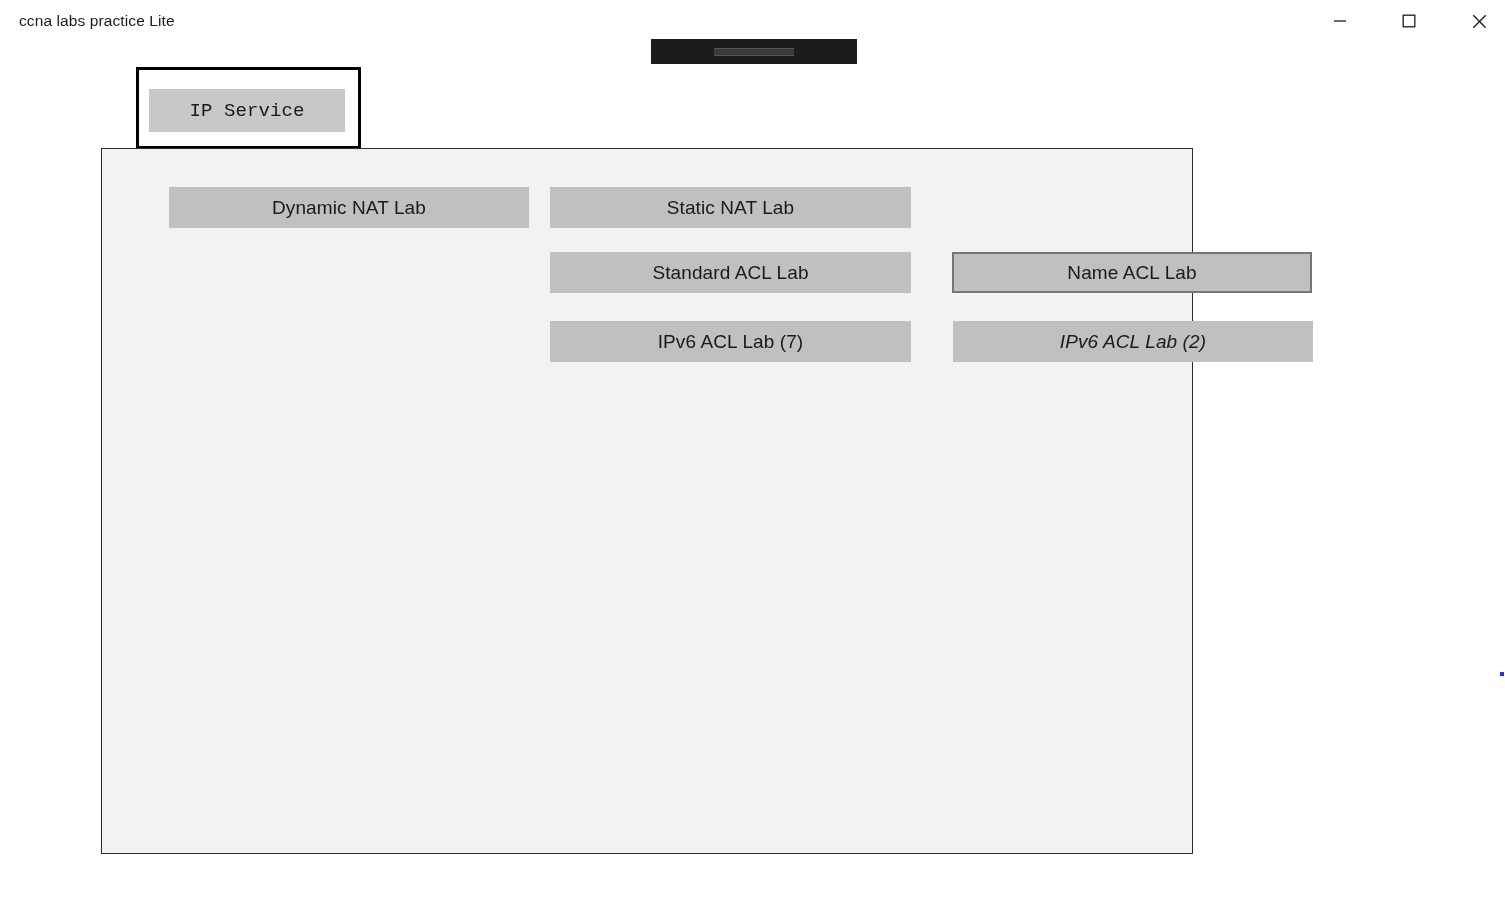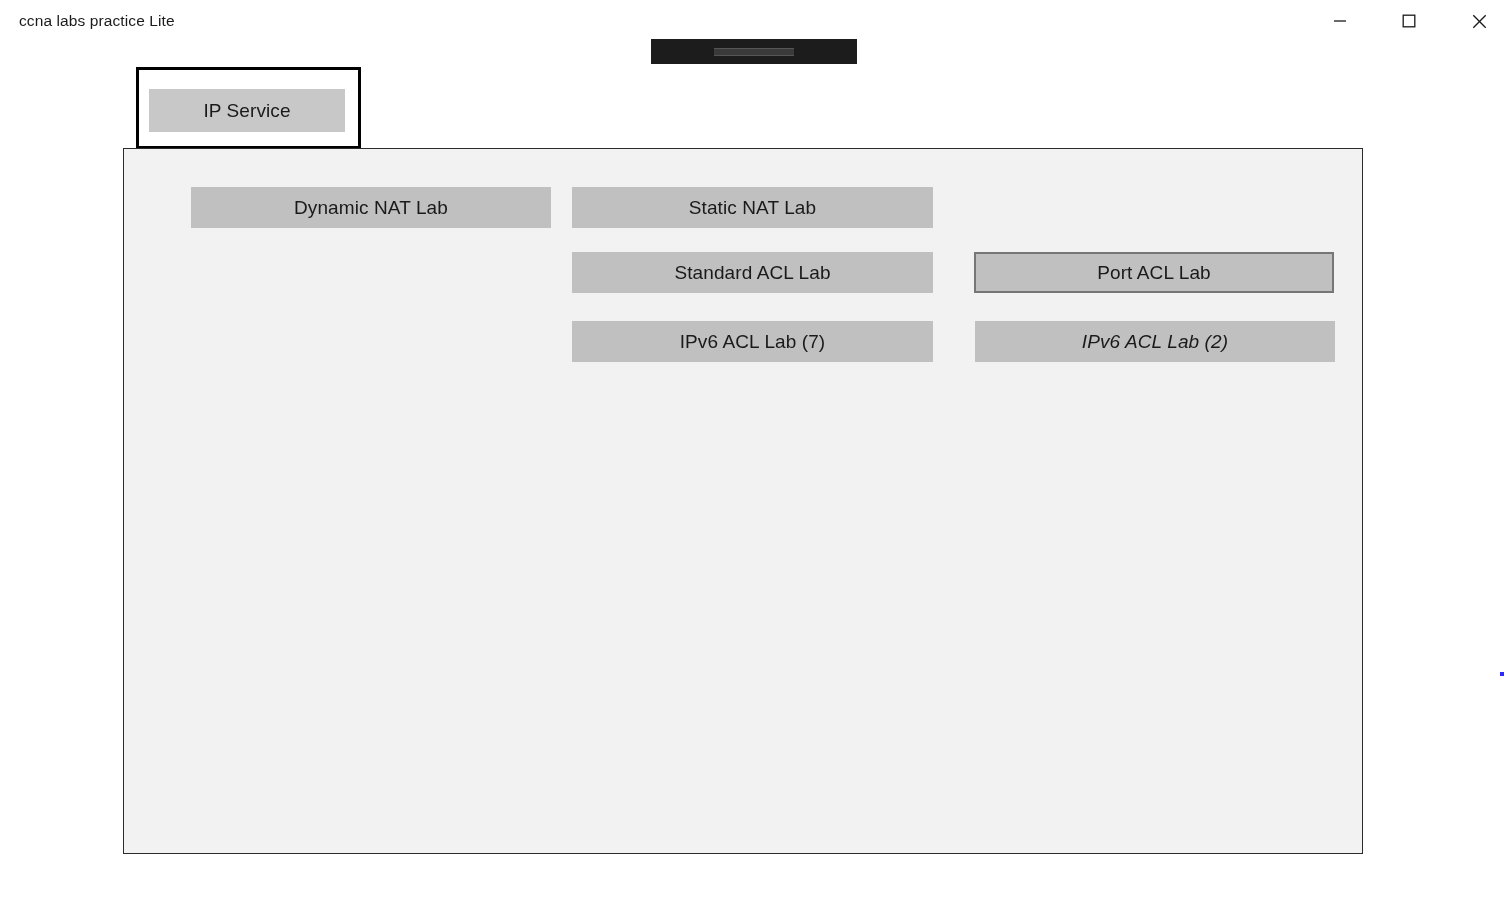--- a/index.html
+++ b/index.html
@@ -99,42 +99,41 @@
   }
   .tab-btn {
     position: absolute;
     height: 43px;
     background: #c8c8c8;
     border: none;
     padding: 0;
     display: flex;
     align-items: center;
     justify-content: center;
-    font-family: Liberation Sans, sans-serif;
+    font-family: Liberation Mono, monospace;
     font-size: 19px;
     color: #1a1a1a;
     letter-spacing: 0.1px;
     white-space: nowrap;
   }
   .tab-btn.t0 { left: 149px; top: 22px; width: 196px; }
   .tab-btn.t1 { left: 397px; top: 89px; width: 191px; }
   .tab-btn.t2 { left: 641px; top: 89px; width: 191px; }
   .tab-btn.t3 { left: 885px; top: 89px; width: 191px; }
 
   
   .panel {
     position: absolute;
     left: 101px;
     top: 148px;
-    width: 1240px;
+    width: 1092px;
     height: 706px;
     background: #f2f2f2;
     border: 1px solid #2b2b2b;
     box-sizing: border-box;
-    margin-left: 22px;
   }
 
   .lab-btn {
     position: absolute;
     height: 41px;
     background: #c0c0c0;
     border: none;
     padding: 0;
     display: flex;
     align-items: center;
@@ -216,20 +215,20 @@
   <button class="tab-btn t2">IP Routing (2)</button>
   <button class="tab-btn t3">Switching</button>
 </div>
 
 <div class="panel">
 
   <button class="lab-btn c0 r0">Dynamic NAT Lab</button>
   <button class="lab-btn c1 r0">Static NAT Lab</button>
 
   <button class="lab-btn c1 r1">Standard ACL Lab</button>
-  <button class="lab-btn c2b r1 hovered">Port ACL Lab</button>
+  <button class="lab-btn c2b r1 hovered">Name ACL Lab</button>
 
   <button class="lab-btn c1 r2">IPv6 ACL Lab (7)</button>
   <button class="lab-btn c2c r2">IPv6 ACL Lab (2)</button>
 
 </div>
 
 <div class="stray-dot"></div>
 
 </body></html>

